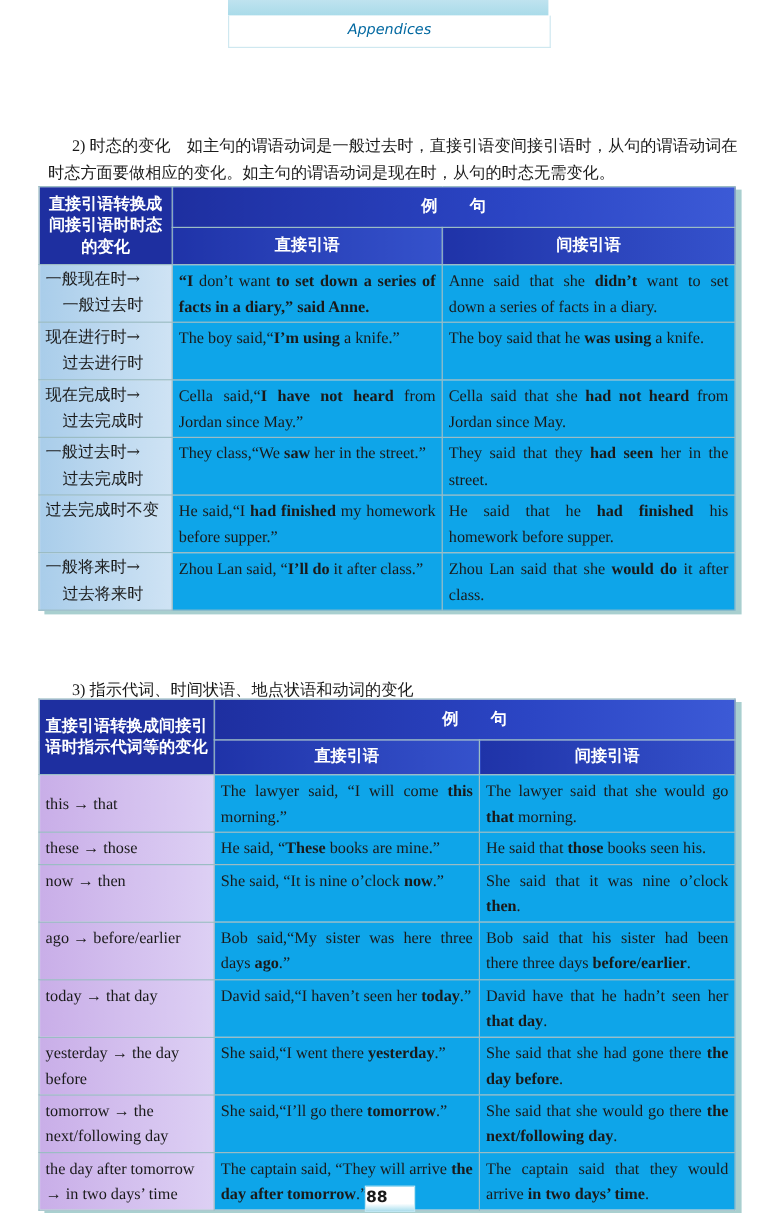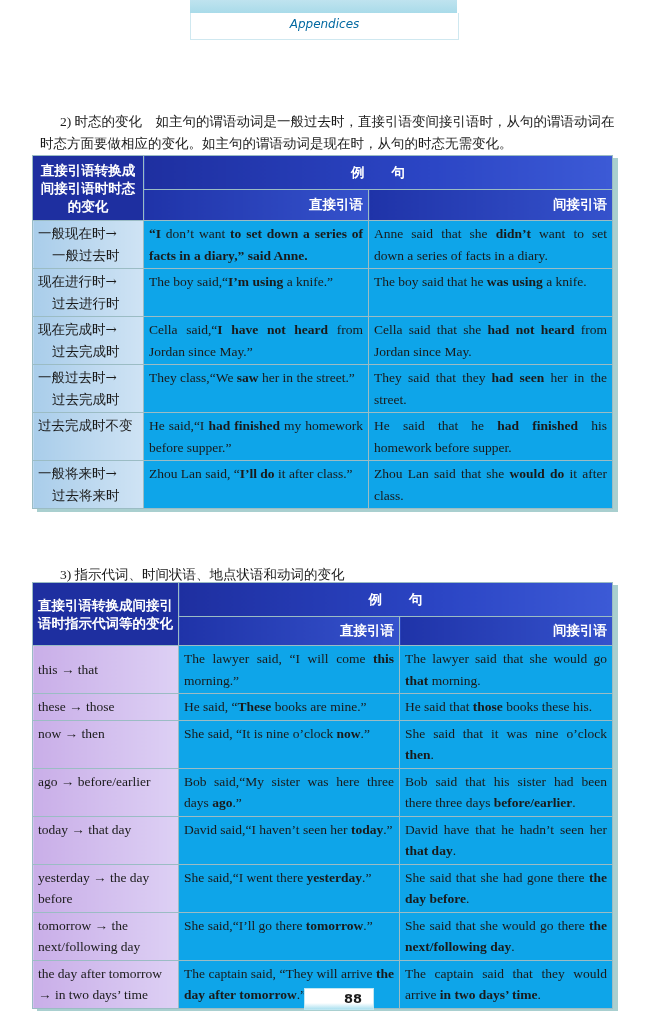--- a/index.html
+++ b/index.html
@@ -13,27 +13,27 @@
                     font-family:"DejaVu Sans", sans-serif; font-style:italic; font-size:12px; color:#0369a1; }
     .para { position:absolute; left:40px; width:575px; font-size:13.5px; line-height:22px;margin-top:32px; }
     .para .indent { display:inline-block; width:20px; }
     table.t { position:absolute; border-collapse:collapse; table-layout:fixed;
               box-shadow: 5px 3px 0 #a9cfcf; }
     table.t td, table.t th { border:1px solid #9bbcc4; padding:2px 5px; vertical-align:top;
                              font-size:13.5px; line-height:21.5px; }
     .hdr { background:#1e2fa0; color:#fff; font-family:"DejaVu Sans", sans-serif; font-weight:bold;
            font-size:13px; text-align:center; vertical-align:middle !important; }
     .hdr-main { background:linear-gradient(90deg,#1e2fa0 0%,#2b45c4 60%,#3c5ad6 100%); }
-    .hdr-sub { background:linear-gradient(90deg,#1f33a8 0%,#3552cc 100%);text-align:right; }
+    .hdr-sub { background:linear-gradient(90deg,#1f33a8 0%,#3552cc 100%); }
     .c1a { background:linear-gradient(90deg,#a9cdea 0%,#cfe3f4 100%); font-family:"DejaVu Serif", serif; font-size:13px; }
     .c1b { background:linear-gradient(90deg,#c9aee8 0%,#ddd0f4 100%); }
     .cell { background:#0ea5e9; text-align:justify; }
     .pg { position:absolute; left:304px; top:988px; width:40px; height:20px; border:1px solid #bfe7f2;
           background:linear-gradient(180deg,#fff 70%,#aee1f0 100%);
-          text-align:center; font-family:"DejaVu Sans", sans-serif; font-weight:bold; font-size:13px; line-height:20px;padding-left:28px; }
+          text-align:left; font-family:"DejaVu Sans", sans-serif; font-weight:bold; font-size:13px; line-height:20px; }
     b { font-weight:bold; }
   </style>
 </head>
 <body>
 
 <div class="banner"></div>
 <div class="banner-box">
   <div class="banner-title">Appendices</div>
 </div>
 
@@ -54,21 +54,21 @@
   </tr>
   <tr style="height:31px;">
     <th class="hdr hdr-sub">直接引语</th>
     <th class="hdr hdr-sub">间接引语</th>
   </tr>
   </tbody>
     <tbody id="t1body">
       <tr>
         <td class="c1a">
           <div>一般现在时→</div>
-          <div style="padding-left: 14px;">一般过去时</div>
+          <div style="padding-left: 14px; font-family: Liberation Mono, monospace;">一般过去时</div>
         </td>
         <td class="cell"><span></span><b>“I </b><span>don’t want</span><b> to set down a series of facts in a diary,” said Anne.</b></td>
         <td class="cell"><span>Anne said that she </span><b>didn’t</b><span> want to set down a series of facts in a diary.</span></td>
       </tr>
       <tr>
         <td class="c1a">
           <div>现在进行时→</div>
           <div style="padding-left: 14px;">过去进行时</div>
         </td>
         <td class="cell"><span>The boy said,“</span><b>I’m using</b><span> a knife.”</span></td>
@@ -131,21 +131,21 @@
   </tbody>
     <tbody id="t2body">
       <tr>
         <td class="c1b" style="vertical-align: middle;"><span>this → that</span></td>
         <td class="cell"><span>The lawyer said, “I will come </span><b>this</b><span> morning.”</span></td>
         <td class="cell"><span>The lawyer said that she would go </span><b>that</b><span> morning.</span></td>
       </tr>
       <tr>
         <td class="c1b"><span>these → those</span></td>
         <td class="cell"><span>He said, “</span><b>These</b><span> books are mine.”</span></td>
-        <td class="cell"><span>He said that </span><b>those</b><span> books these his.</span></td>
+        <td class="cell"><span>He said that </span><b>those</b><span> books seen his.</span></td>
       </tr>
       <tr>
         <td class="c1b"><span>now → then</span></td>
         <td class="cell"><span>She said, “It is nine o’clock </span><b>now</b><span>.”</span></td>
         <td class="cell"><span>She said that it was nine o’clock </span><b>then</b><span>.</span></td>
       </tr>
       <tr>
         <td class="c1b"><span>ago → before/earlier</span></td>
         <td class="cell"><span>Bob said,“My sister was here three days </span><b>ago</b><span>.”</span></td>
         <td class="cell"><span>Bob said that his sister had been there three days </span><b>before/earlier</b><span>.</span></td>

